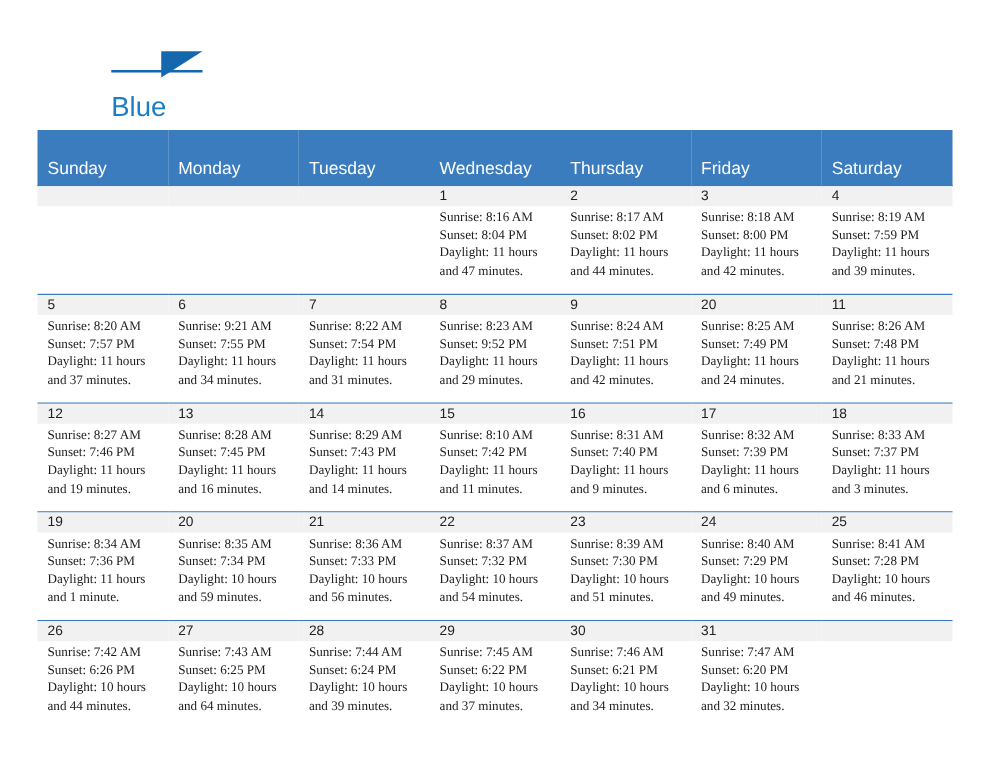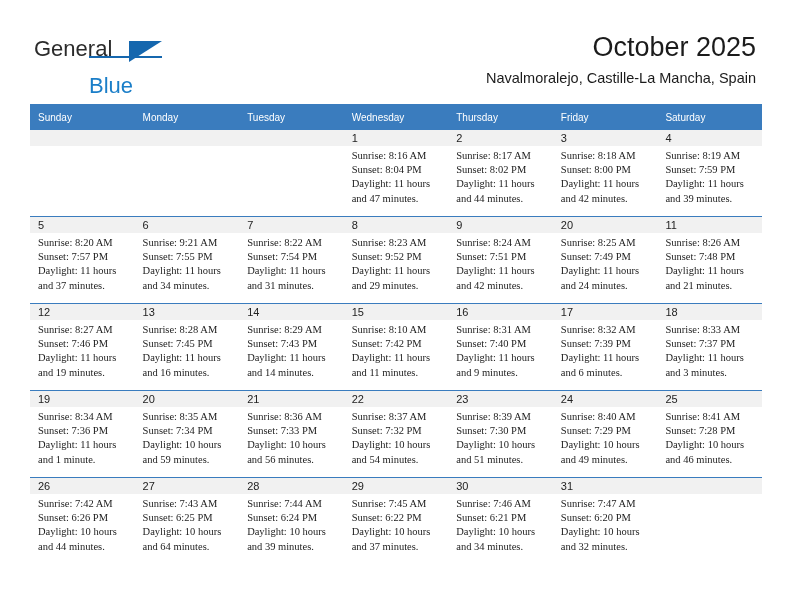--- a/index.html
+++ b/index.html
@@ -97,24 +97,24 @@
     position: absolute;
     left: 30px;
     top: 104px;
     width: 732px;
     border-collapse: collapse;
     table-layout: fixed;
   }
   .calendar th {
     background: #3a7cbe;
     color: #ffffff;
-    font-size: 10px;
+    font-size: 14px;
     font-weight: normal;
     text-align: left;
-    padding: 8px 0 6px 8px;
+    padding: 22px 0 6px 8px;
     height: 10px;
     border: none;
     font-family: "Liberation Sans", sans-serif;
   }
   .calendar td {
     vertical-align: top;
     padding: 0;
     height: 86px;
     border-top: 1px solid #3a7cbe;
     background: #ffffff;
@@ -153,30 +153,25 @@
   td.empty .cell-body { visibility: hidden; }
 </style>
 </head>
 <body>
 
 <div class="page">
 
   <div class="header">
 
     <div class="brand">
-      <span class="brand-general">General</span>
       <span class="brand-tri"></span>
       <span class="brand-underline"></span>
       <span class="brand-blue">Blue</span>
     </div>
 
-    <div class="title-block">
-      <div class="month-title">October 2025</div>
-      <div class="location-title">Navalmoralejo, Castille-La Mancha, Spain</div>
-    </div>
 
   </div>
 
   <table class="calendar">
     <thead>
       <tr>
         <th>Sunday</th>
         <th>Monday</th>
         <th>Tuesday</th>
         <th>Wednesday</th>

